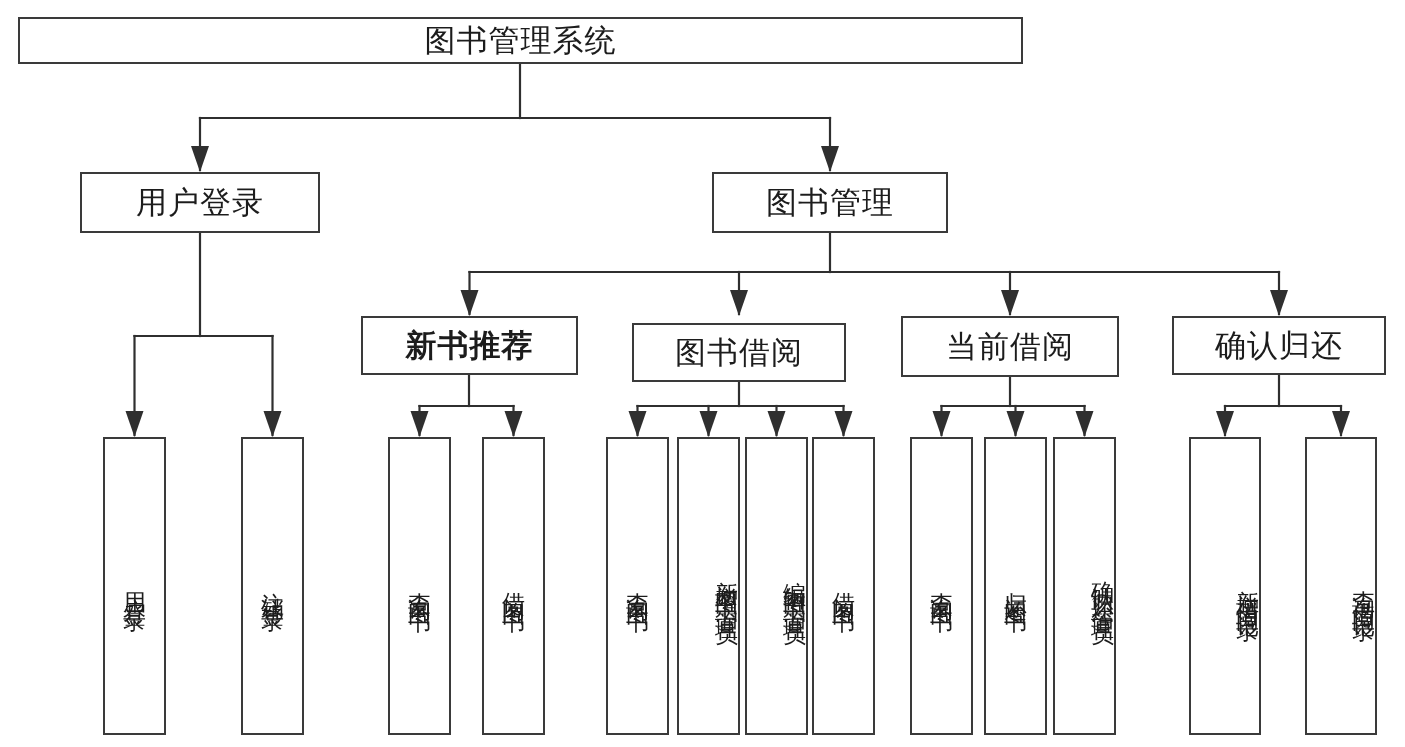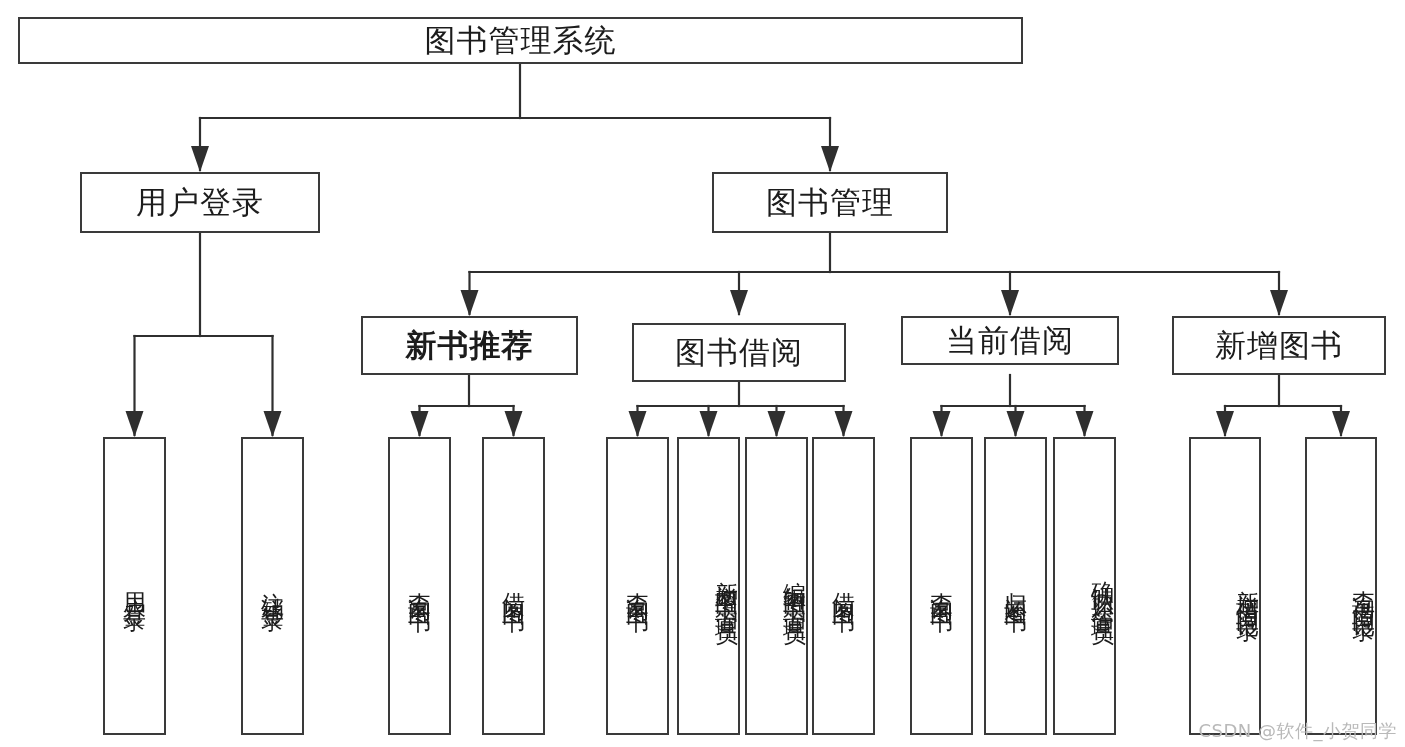--- a/index.html
+++ b/index.html
@@ -136,25 +136,25 @@
       </div>
       <div class="node horiz" style="left: 712px; top: 172px; width: 236px; height: 61px; text-align: right;">
         <span class="lbl">图书管理</span>
       </div>
       <div class="node horiz" style="left: 361px; top: 316px; width: 217px; height: 59px; font-weight: bold;">
         <span class="lbl">新书推荐</span>
       </div>
       <div class="node horiz" style="left: 632px; top: 316px; width: 214px; height: 59px; margin-top: 7px;">
         <span class="lbl">图书借阅</span>
       </div>
-      <div class="node horiz" style="left: 901px; top: 316px; width: 218px; height: 49px;">
+      <div class="node horiz" style="left: 901px; top: 316px; width: 218px; height: 61px;">
         <span class="lbl">当前借阅</span>
       </div>
       <div class="node horiz" style="left: 1172px; top: 316px; width: 214px; height: 59px;">
-        <span class="lbl">新增图书</span>
+        <span class="lbl">确认归还</span>
       </div>
       <div class="node vert mid" style="left: 103px; top: 437px; width: 63px; height: 298px;">
         <span class="lbl">用户登录</span>
       </div>
       <div class="node vert mid" style="left: 241px; top: 437px; width: 63px; height: 298px;">
         <span class="lbl">注销登录</span>
       </div>
       <div class="node vert mid" style="left: 388px; top: 437px; width: 63px; height: 298px;">
         <span class="lbl">查询图书</span>
       </div>
@@ -183,15 +183,14 @@
         <span class="lbl">确认归还（管理员）</span>
       </div>
       <div class="node vert" style="left: 1189px; top: 437px; width: 72px; height: 298px;">
         <span class="lbl">新增借阅记录</span>
       </div>
       <div class="node vert" style="left: 1305px; top: 437px; width: 72px; height: 298px;">
         <span class="lbl">查询借阅记录</span>
       </div>
     </div>
 
-  <div class="watermark">CSDN @软件_小贺同学</div>
 
 </div>
 
 </body></html>

